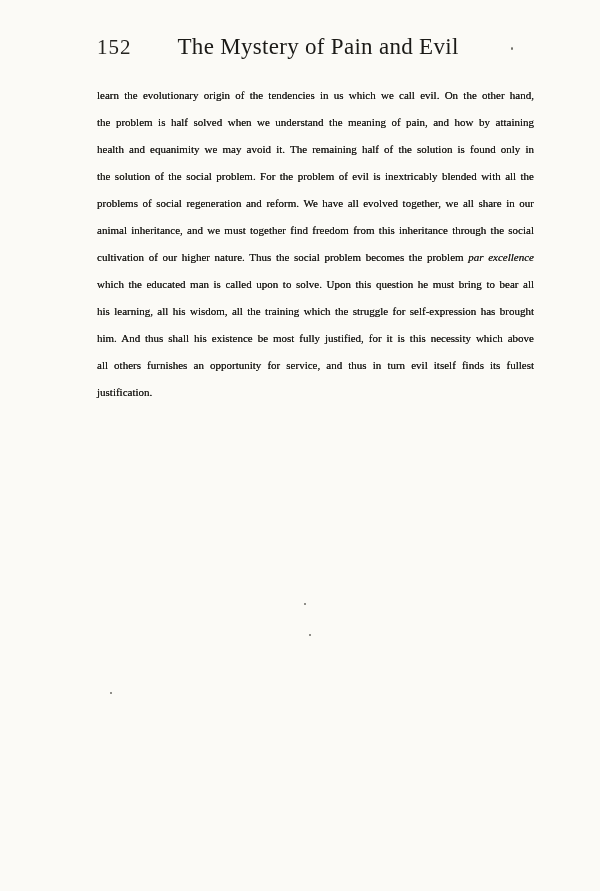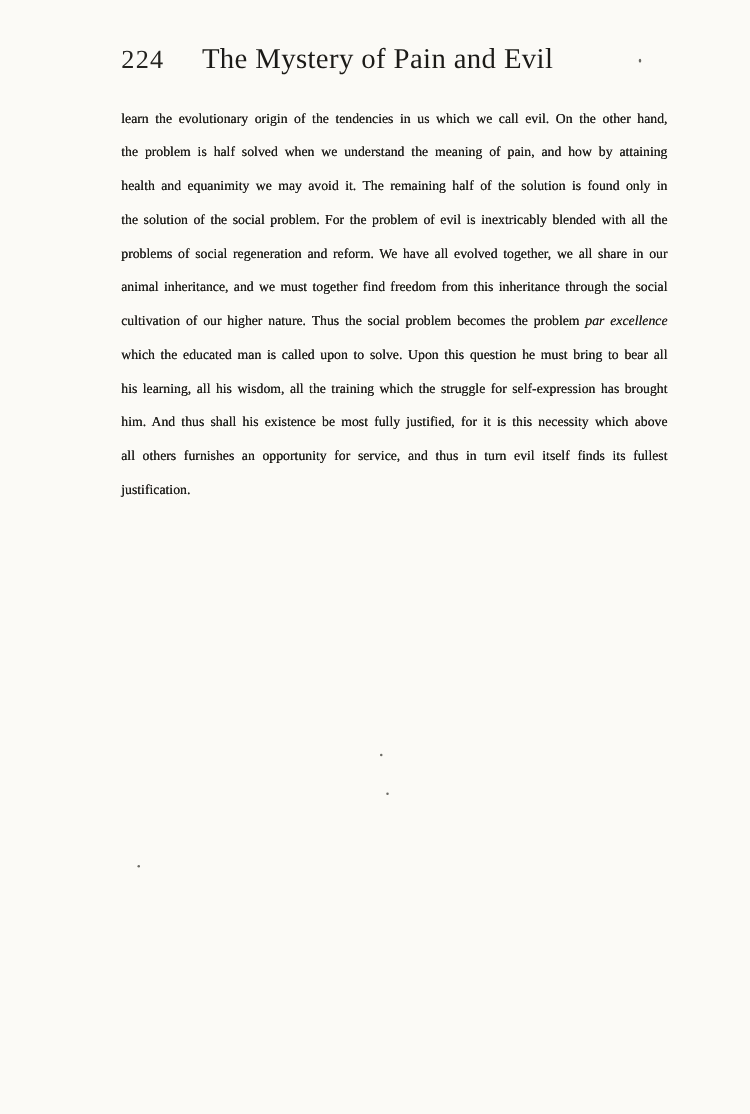--- a/index.html
+++ b/index.html
@@ -26,20 +26,21 @@
   .pagenum {
     font-size: 21px;
     letter-spacing: 1px;
     margin-right: 30px;
     color: #24231f;
   }
   .title {
     font-size: 23px;
     color: #1b1a17;
     letter-spacing: 0.3px;
+    margin-left: 16px;
   }
   .bodytext {
     margin: 0;
     width: 437px;
     font-size: 11px;
     line-height: 27px;
     text-align: justify;
     color: #201f1c;
     word-spacing: 1.5px;
     text-shadow: 0 0 0.4px #201f1c;
@@ -56,21 +57,21 @@
   .speck-2 { left: 309px; top: 634px; width: 2px; height: 2px; }
   .speck-3 { left: 110px; top: 692px; width: 2px; height: 2px; }
   .speck-4 { left: 511px; top: 47px;  width: 2px; height: 3px; }
 </style>
 </head>
 <body>
 
 <div class="page">
 
   <div class="header">
-    <span class="pagenum">224</span>
+    <span class="pagenum">152</span>
     <span class="title">The Mystery of Pain and Evil</span>
   </div>
 
   <p class="bodytext"><span>learn the evolutionary origin of the tendencies in us which we call evil.  On the other hand, the problem is half solved when we understand the meaning of pain, and how by attaining health and equanimity we may avoid it.  The remaining half of the solution is found only in the solution of the social problem.  For the problem of evil is inextricably blended with all the problems of social regeneration and reform.  We have all evolved together, we all share in our animal inheritance, and we must together find freedom from this inheritance through the social cultivation of our higher nature. Thus the social problem becomes the problem </span><i>par excellence</i><span> which the educated man is called upon to solve.  Upon this question he must bring to bear all his learning, all his wisdom, all the training which the struggle for self-expression has brought him.  And thus shall his existence be most fully justified, for it is this necessity which above all others furnishes an opportunity for service, and thus in turn evil itself finds its fullest justification.</span></p>
 
   <div class="speck speck-1"></div>
   <div class="speck speck-2"></div>
   <div class="speck speck-3"></div>
   <div class="speck speck-4"></div>
 

